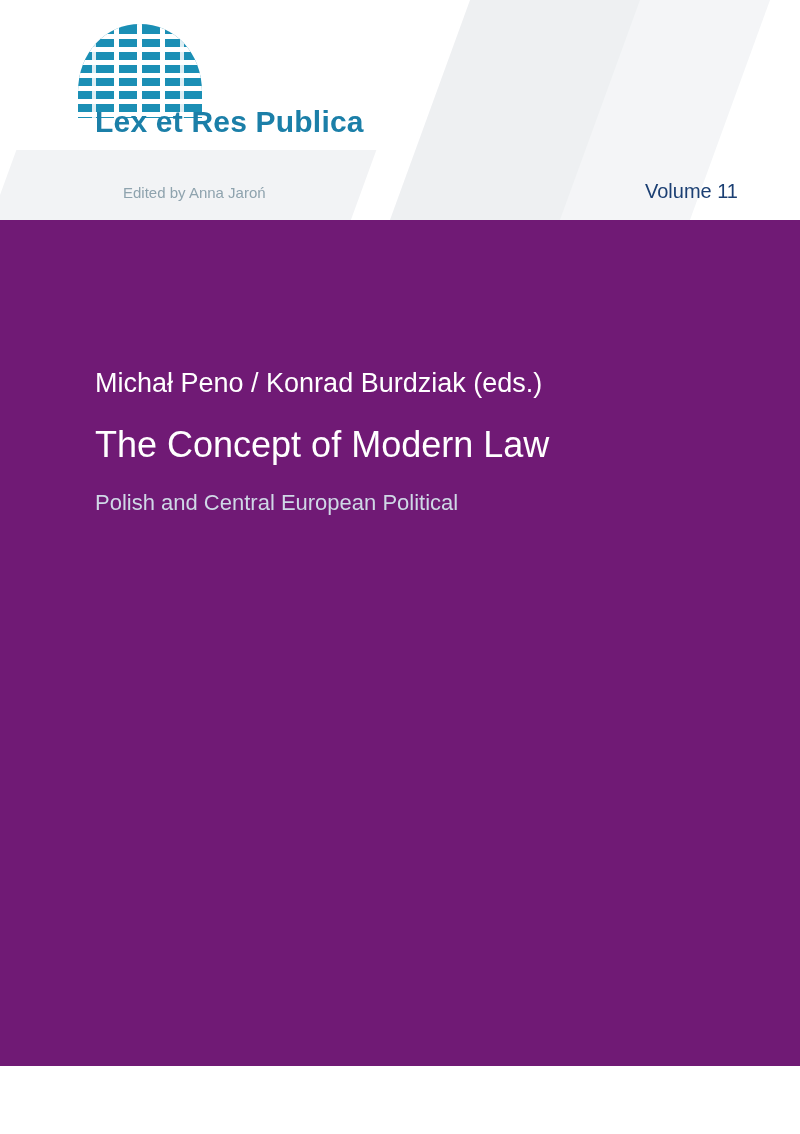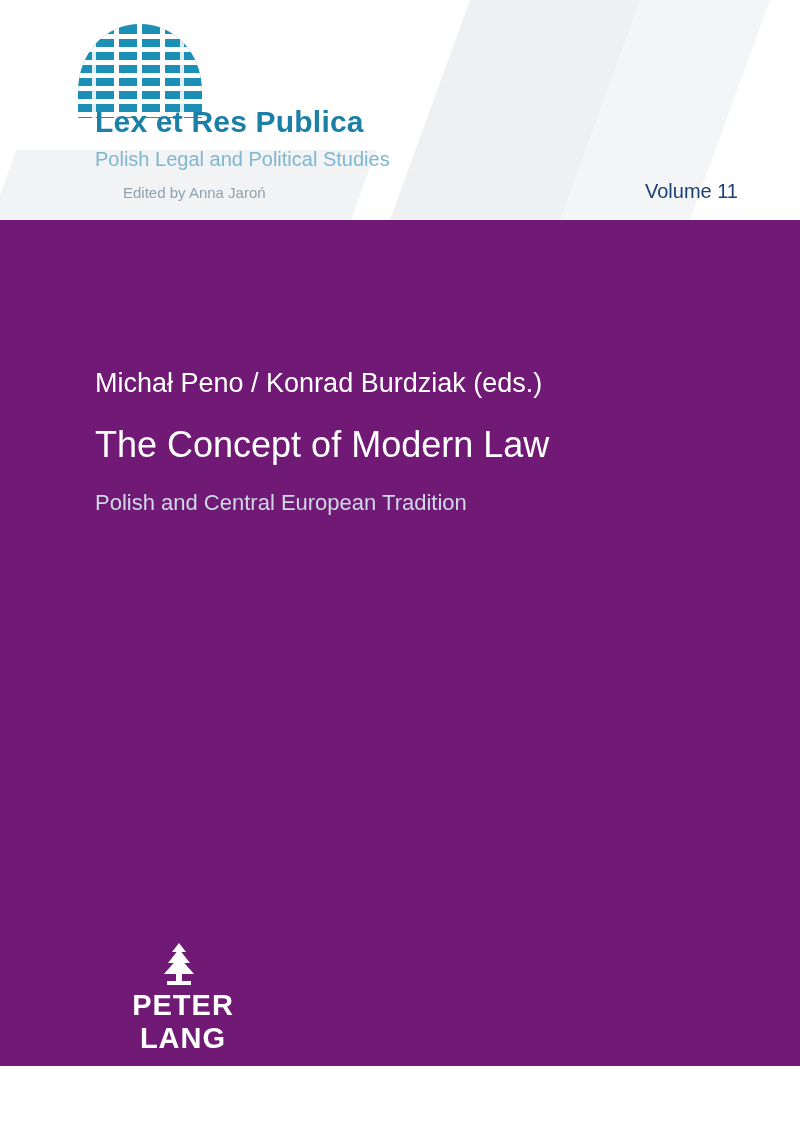--- a/index.html
+++ b/index.html
@@ -193,35 +193,22 @@
           <rect x="44" y="0" width="5" height="110"></rect>
           <rect x="67" y="0" width="5" height="110"></rect>
           <rect x="90" y="0" width="5" height="110"></rect>
           <rect x="22" y="0" width="4" height="110" opacity="0.85"></rect>
           <rect x="110" y="0" width="4" height="110" opacity="0.85"></rect>
         </g>
       </g>
     </svg>
 
     <div class="series-title">Lex et Res Publica</div>
-    <div class="series-subtitle">Polish Legal and Political Studies</div>
     <div class="series-editor">Edited by Anna Jaroń</div>
     <div class="volume">Volume 11</div>
   </div>
 
   <div class="editors">Michał Peno / Konrad Burdziak (eds.)</div>
   <div class="main-title">The Concept of Modern Law</div>
-  <div class="subtitle">Polish and Central European Tradition</div>
-
-  <div class="publisher">
-    <svg class="publisher-mark" viewBox="0 0 46 42">
-      <g fill="#ffffff">
-        <path d="M23 0 L30 9 L16 9 Z"></path>
-        <path d="M23 6 L34 20 L12 20 Z"></path>
-        <path d="M23 14 L38 31 L8 31 Z"></path>
-        <rect x="20" y="29" width="6" height="9"></rect>
-        <rect x="11" y="38" width="24" height="4"></rect>
-      </g>
-    </svg>
-    <div class="publisher-name">PETER LANG</div>
-  </div>
+  <div class="subtitle">Polish and Central European Political</div>
+
 
 </div>
 
 </body></html>

